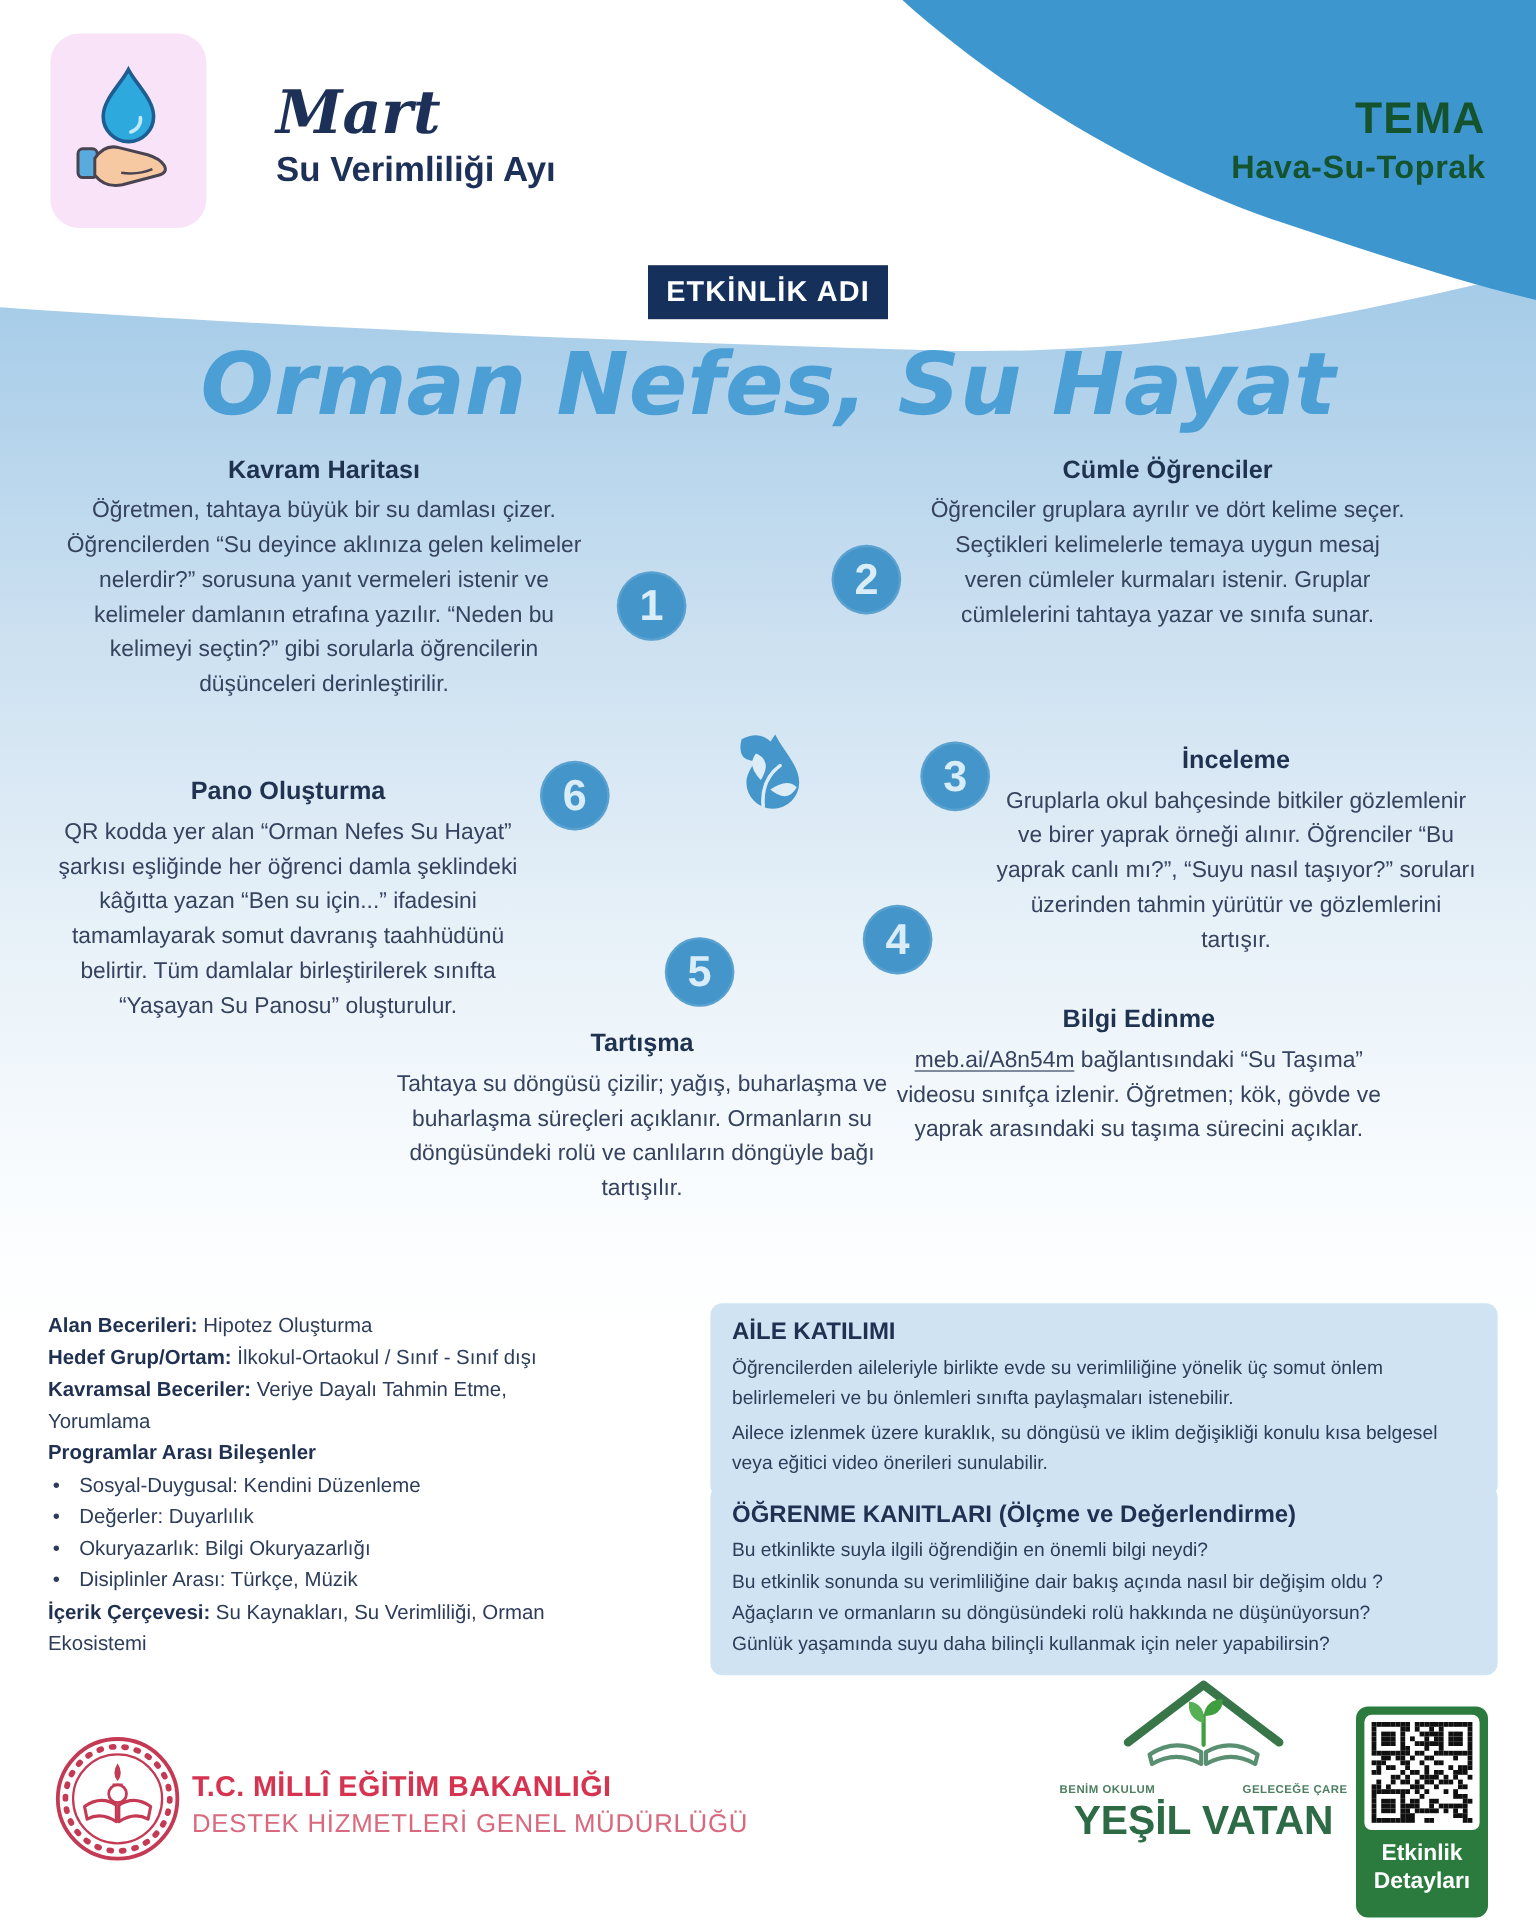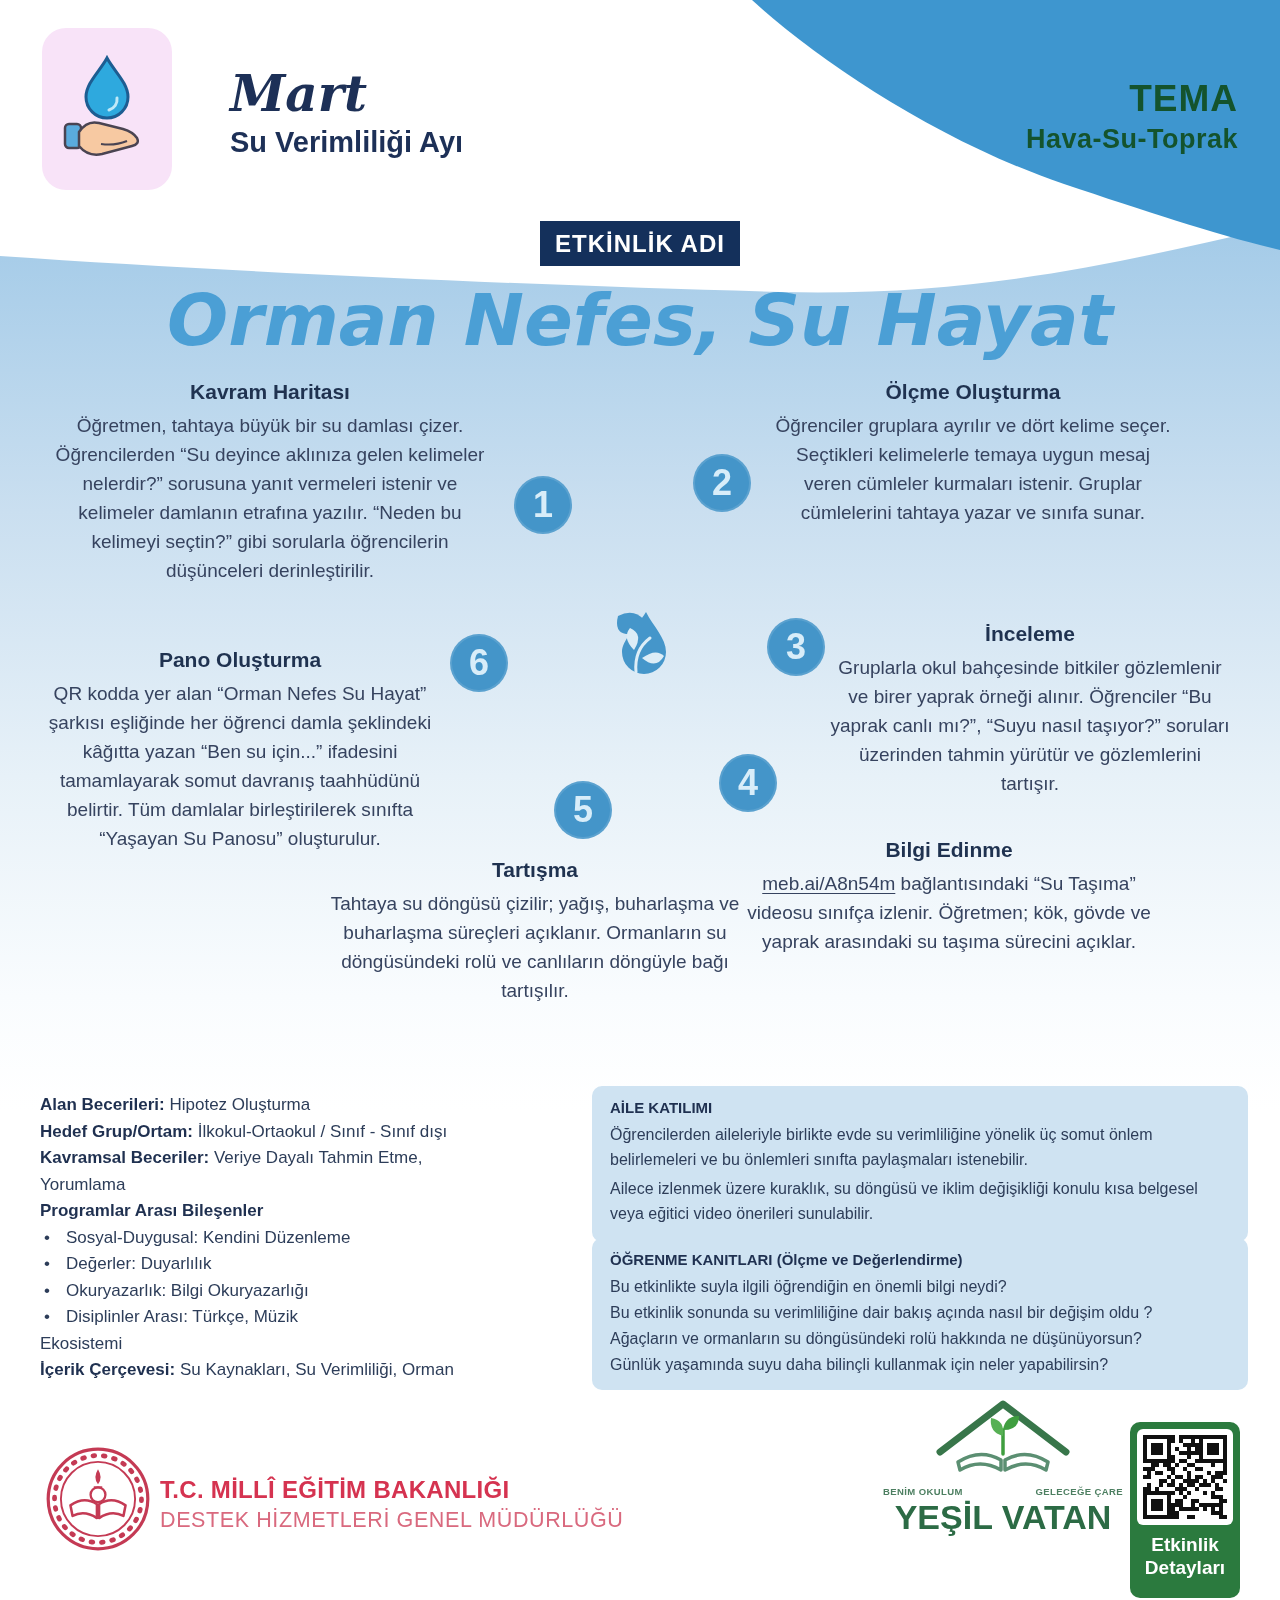--- a/index.html
+++ b/index.html
@@ -46,21 +46,21 @@
   
   .meta{left:40px;top:1092px;width:540px;font-size:17px;line-height:26.5px;color:#2d3d59;z-index:2;}
   .meta b{color:#1f3050;}
   .meta .row{white-space:nowrap;}
   .meta .bullet{display:flex;white-space:nowrap;}
   .meta .dot{width:22px;text-align:left;padding-left:4px;}
 
   
   .box{position:absolute;left:592px;width:620px;background:#cfe3f2;border-radius:10px;
        padding:13px 18px 12px 18px;color:#2d3d59;z-index:2;}
-  .box h4{margin:0 0 6px 0;font-size:15px;color:#1f3050;}
+  .box h4{margin:0 0 6px 0;font-size:20px;color:#1f3050;}
   .box p{margin:0 0 4px 0;font-size:16px;line-height:25px;}
   #family-box{top:1086px;}
   #evidence-box{top:1238px;}
   #evidence-box p{margin:0;line-height:26px;}
 
   
   .meb-emblem{left:45px;top:1446px;z-index:2;}
   .meb-l1{left:160px;top:1476px;font-size:24px;font-weight:bold;color:#d53350;letter-spacing:.3px;z-index:2;}
   .meb-l2{left:160px;top:1508px;font-size:21.5px;color:#d9697e;letter-spacing:.6px;z-index:2;}
   .yv-logo{left:928px;top:1396px;z-index:2;}
@@ -129,21 +129,21 @@
       <path d="M42,56 q14,-10 22,-2 q-8,14 -22,2 Z" fill="#dcedf7"></path>
       <path d="M34,48 q-12,-12 -4,-22 q14,6 4,22 Z" fill="#dcedf7"></path>
     </svg>
   </div>
 
   <div class="step" id="step1">
     <h3>Kavram Haritası</h3>
     <div>Öğretmen, tahtaya büyük bir su damlası çizer. Öğrencilerden “Su deyince aklınıza gelen kelimeler nelerdir?” sorusuna yanıt vermeleri istenir ve kelimeler damlanın etrafına yazılır. “Neden bu kelimeyi seçtin?” gibi sorularla öğrencilerin düşünceleri derinleştirilir.</div>
   </div>
   <div class="step" id="step2">
-    <h3>Ölçme Oluşturma</h3>
+    <h3>Cümle Öğrenciler</h3>
     <div>Öğrenciler gruplara ayrılır ve dört kelime seçer. Seçtikleri kelimelerle temaya uygun mesaj veren cümleler kurmaları istenir. Gruplar cümlelerini tahtaya yazar ve sınıfa sunar.</div>
   </div>
   <div class="step" id="step3">
     <h3>İnceleme</h3>
     <div>Gruplarla okul bahçesinde bitkiler gözlemlenir ve birer yaprak örneği alınır. Öğrenciler “Bu yaprak canlı mı?”, “Suyu nasıl taşıyor?” soruları üzerinden tahmin yürütür ve gözlemlerini tartışır.</div>
   </div>
   <div class="step" id="step4">
     <h3>Bilgi Edinme</h3>
     <div><span class="link">meb.ai/A8n54m</span><span> bağlantısındaki “Su Taşıma” videosu sınıfça izlenir. Öğretmen; kök, gövde ve yaprak arasındaki su taşıma sürecini açıklar.</span></div>
   </div>
@@ -171,22 +171,22 @@
         <span>Değerler: Duyarlılık</span>
       </div>
     <div class="bullet">
         <span class="dot">•</span>
         <span>Okuryazarlık: Bilgi Okuryazarlığı</span>
       </div>
     <div class="bullet">
         <span class="dot">•</span>
         <span>Disiplinler Arası: Türkçe, Müzik</span>
       </div>
+    <div class="row"><b>İçerik Çerçevesi:</b><span> Su Kaynakları, Su Verimliliği, Orman</span></div>
     <div class="row"><span>Ekosistemi</span></div>
-    <div class="row"><b>İçerik Çerçevesi:</b><span> Su Kaynakları, Su Verimliliği, Orman</span></div>
   </div>
 
   <div class="box" id="family-box">
     <h4>AİLE KATILIMI</h4>
     <p>Öğrencilerden aileleriyle birlikte evde su verimliliğine yönelik üç somut önlem belirlemeleri ve bu önlemleri sınıfta paylaşmaları istenebilir.</p>
     <p>Ailece izlenmek üzere kuraklık, su döngüsü ve iklim değişikliği konulu kısa belgesel veya eğitici video önerileri sunulabilir.</p>
   </div>
 
   <div class="box" id="evidence-box">
     <h4>ÖĞRENME KANITLARI (Ölçme ve Değerlendirme)</h4>

